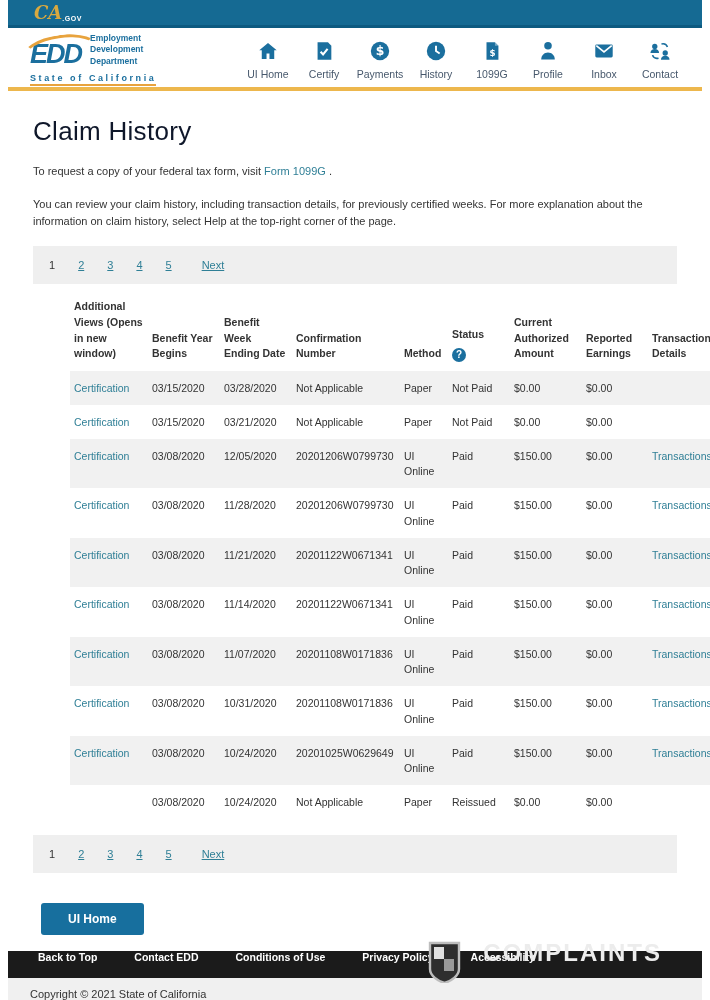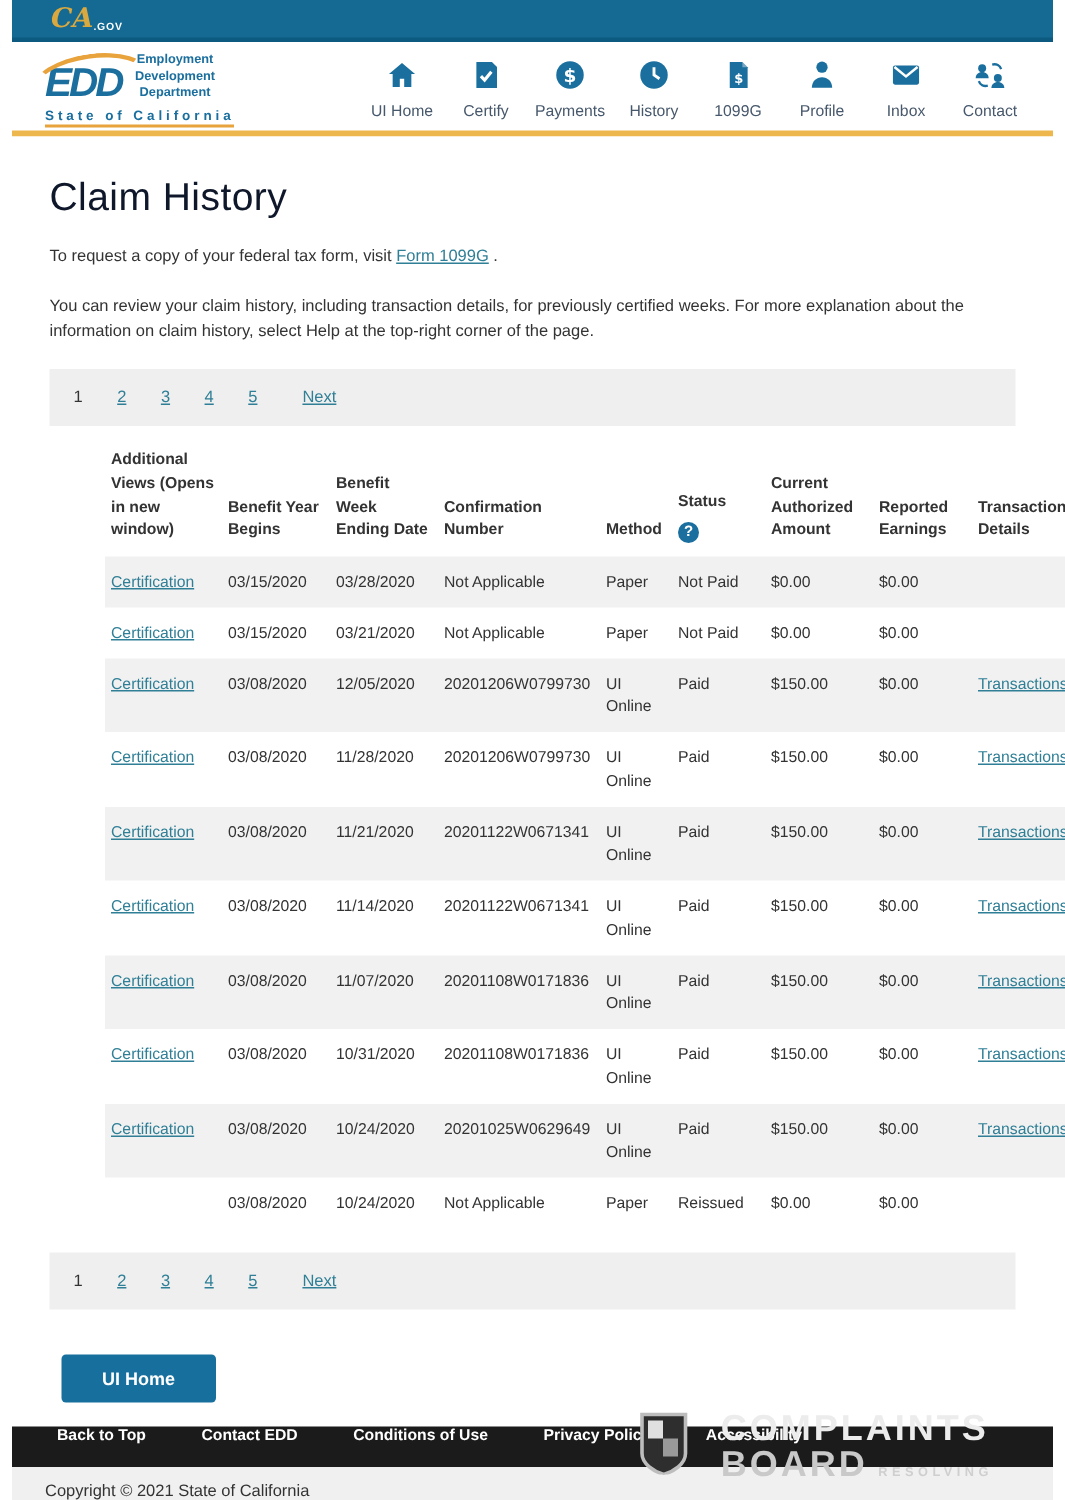--- a/index.html
+++ b/index.html
@@ -13,41 +13,41 @@
   .ca-logo { color: #d9a93f; font-family: "DejaVu Serif", serif; font-style: italic;
     font-weight: bold; font-size: 18px; line-height: 1; cursor: pointer; }
   .ca-logo .gov { color: #ffffff; font-family: "Liberation Sans", sans-serif; font-style: normal;
     font-size: 7px; font-weight: bold; vertical-align: -2px; letter-spacing: .5px; }
   .topbar-links { display: flex; gap: 32px; }
   .topbar-links a { color: #ffffff; font-size: 11px; font-weight: bold; text-decoration: none; cursor: pointer; }
 
   
   .header { height: 59px; display: flex; align-items: center; padding: 4px 14px 0 22px; background: #fff; }
   .edd-logo { cursor: pointer; }
-  .edd-top { display: flex; align-items: flex-end; text-align: center; }
+  .edd-top { display: flex; align-items: flex-end; }
   .edd-mark { position: relative; font-size: 27px; font-weight: bold; font-style: italic;
     color: #1b6f9e; letter-spacing: -2px; line-height: .9; padding-right: 4px; }
   .edd-mark::before { content: ""; position: absolute; left: -8px; top: -7px; width: 72px; height: 30px;
     border: 3px solid transparent; border-top-color: #e8a33d; border-radius: 50%; transform: rotate(-8deg); }
   .edd-dept { font-size: 8.5px; font-weight: bold; color: #1b6f9e; line-height: 1.3; margin-left: 5px; white-space: pre-line; }
   .edd-state { font-size: 9px; font-weight: bold; color: #1b6f9e; letter-spacing: 2.6px;
     border-bottom: 2px solid #e8a33d; padding-bottom: 1px; margin-top: 2px; display: inline-block; }
   .nav { display: flex; margin-left: auto; }
   .nav-item { width: 56px; text-align: center; cursor: pointer; }
   .nav-icon { display: inline-block; height: 22px; }
   .nav-icon svg { width: 22px; height: 22px; fill: #1b6f9e; }
   .nav-label { display: block; font-size: 10.5px; color: #47586c; margin-top: 2px; }
 
   .goldline { height: 4px; background: #edb74d; }
 
   
   .main { padding: 14px 25px 0 25px; background: #fff; }
   h1 { font-size: 26px; font-weight: normal; color: #0f172a; margin-top: 11px; letter-spacing: .3px; }
   .para { font-size: 11px; color: #333; margin-top: 16px; line-height: 1.55; max-width: 657px; }
-  a.link { color: #2f7f96; text-decoration: underline; cursor: pointer; }
+  a.link { color: #2f7f96; cursor: pointer; }
 
   .pager { background: #efefef; padding: 13px 16px; margin-top: 16px; font-size: 11px;
     display: flex; gap: 23px; align-items: center; }
   .pager .current { color: #333; }
   .pager a { color: #2f7f96; text-decoration: underline; cursor: pointer; }
   .pager a.next { margin-left: 7px; }
 
   table { width: 100%; border-collapse: collapse; table-layout: fixed; font-size: 10.5px;
     color: #333; margin-top: 6px; margin-left: 37px; }
   thead th { text-align: left; vertical-align: bottom; font-weight: bold; padding: 9px 4px; line-height: 1.5; }
@@ -312,22 +312,18 @@
     <div class="watermark">
       <span class="wm-shield">
         <svg viewBox="0 0 33 42">
           <path d="M2 2h29v26c0 7-8 12-14.5 14C10 40 2 35 2 28z" fill="#2e2e2e" stroke="#bdbdbd" stroke-width="2.4"></path>
           <rect x="6" y="6" width="10" height="12" fill="#e0e0e0"></rect>
           <rect x="16" y="18" width="10" height="12" fill="#9a9a9a"></rect>
         </svg>
       </span>
       <span>
         <div class="wm-line1">COMPLAINTS</div>
-        <div class="wm-line2">
-          <span class="wm-board">BOARD</span>
-          <span class="wm-tag">RESOLVING</span>
-        </div>
       </span>
     </div>
   </div>
   <div class="footer-copy">Copyright © 2021 State of California</div>
 
 </div>
 
 </body></html>

